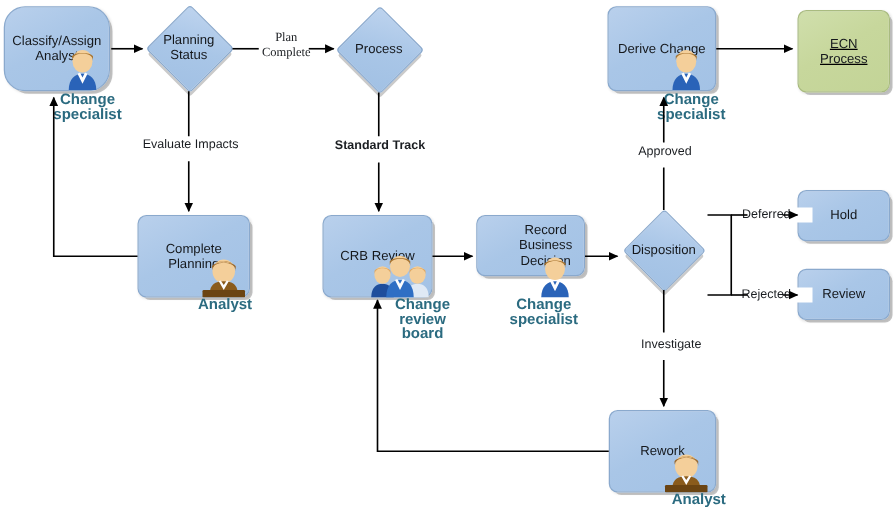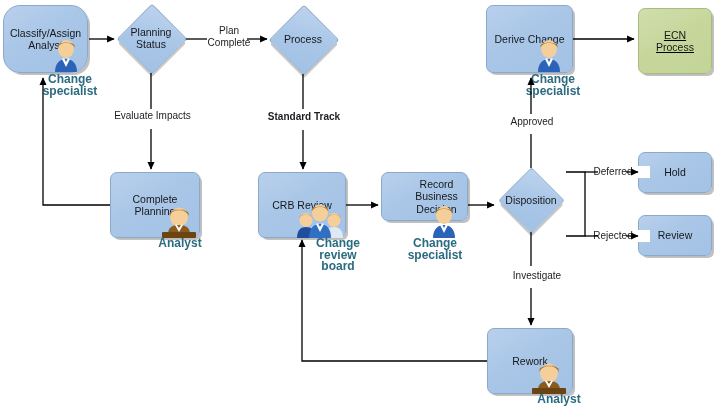--- a/index.html
+++ b/index.html
@@ -219,21 +219,21 @@
   <svg class="actor" style="left:530px;top:358px;width:38px;height:36px;" viewBox="0 0 38 36">
     <ellipse cx="19" cy="15" rx="9" ry="9.5" fill="#f4cf9a"></ellipse>
     <path d="M10 14 C10 5 28 5 28 14 C28 9 24 7 19 7 C14 7 10.8 9.5 10 14 Z" fill="#a8742f"></path>
     <path d="M9.6 15 C9 6 29 6 28.6 15 L28.6 11 C26 7 12 7 9.6 11 Z" fill="#9c6a2e"></path>
     <path d="M8 32 C8 26 12 23 19 23 C26 23 30 26 30 32 Z" fill="#8a5b1c"></path>
     <path d="M15 23 L19 30 L23 23 L21.4 22.4 L19 26 L16.6 22.4 Z" fill="#fdfdfd"></path>
     <rect x="2" y="30" width="34" height="6" rx="1" fill="#6b4412"></rect>
   </svg>
   <div class="role" style="left:527px;top:394px;width:64px;">Analyst</div>
 
-  <div class="elabel" style="left:199px;top:25px;width:58px;">Plan
+  <div class="elabel" style="left:199px;top:25px;width:58px;font-family:Liberation Serif, serif;">Plan
 Complete</div>
 
   <div class="elabel" style="left:104px;top:110px;width:95px;">Evaluate Impacts</div>
 
   <div class="elabel bold" style="left:254px;top:111px;width:98px;">Standard Track</div>
 
   <div class="elabel" style="left:498px;top:116px;width:66px;">Approved</div>
 
   <div class="elabel" style="left:576px;top:166px;width:72px;text-align:center;">Deferred</div>
 

